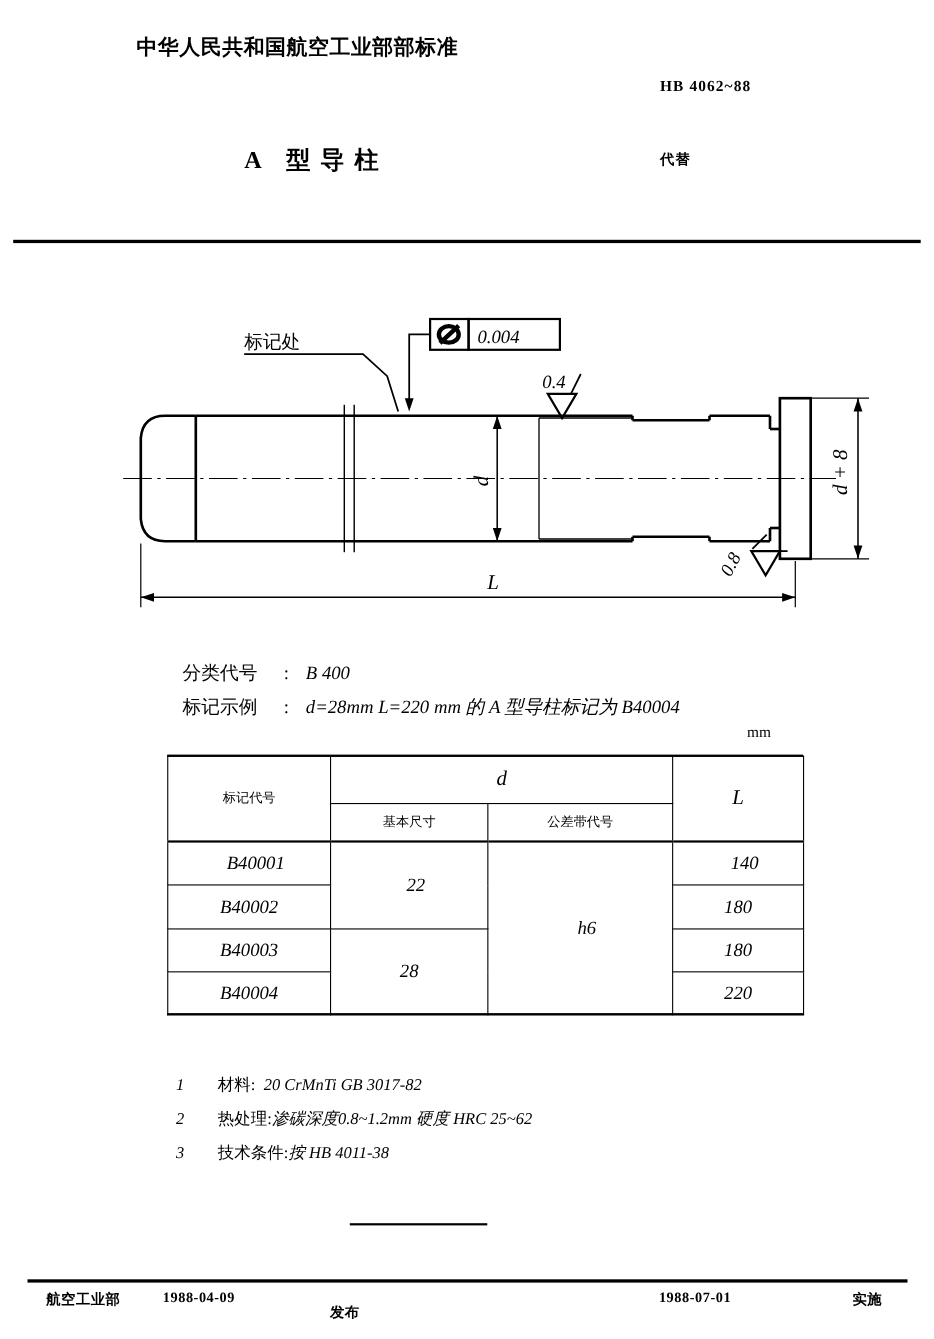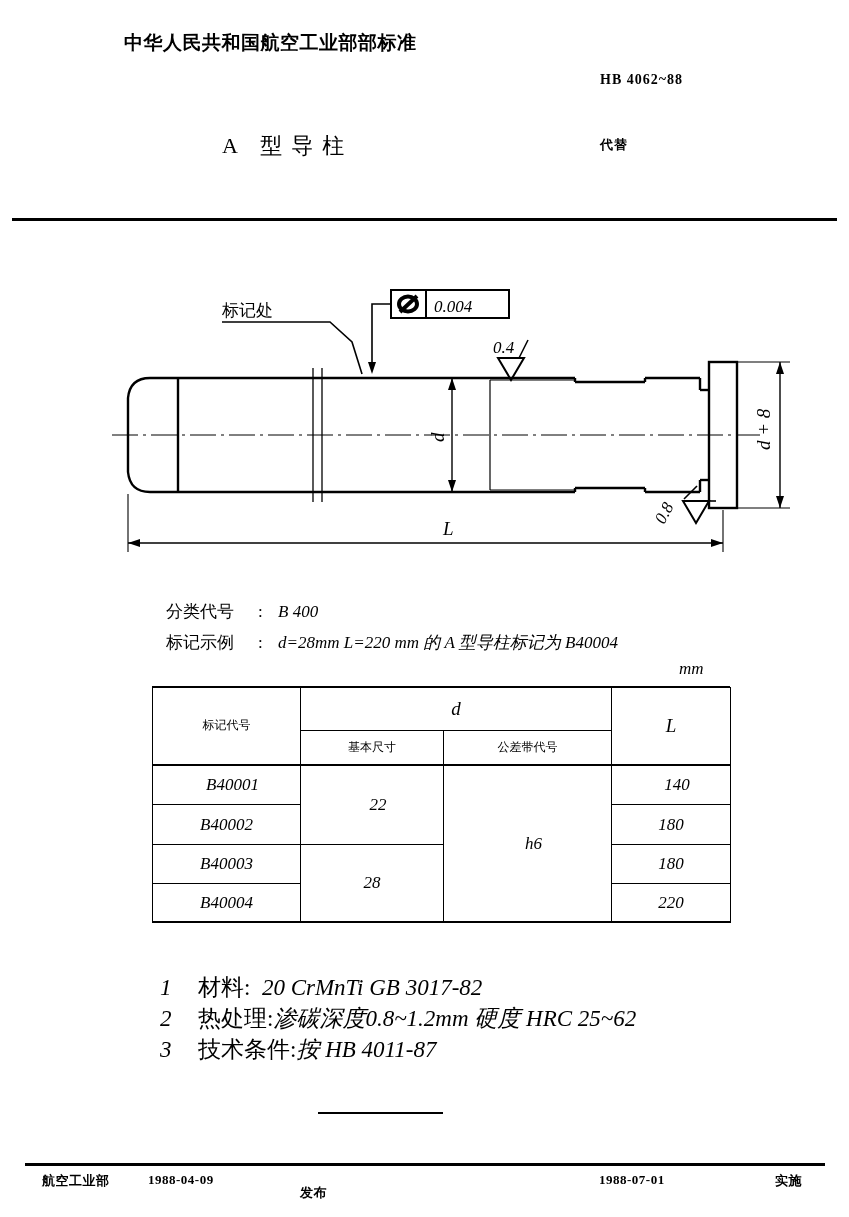--- a/index.html
+++ b/index.html
@@ -44,20 +44,21 @@
     letter-spacing: 1px;
     white-space: nowrap;
   }
   .hdr-title {
     position: absolute;
     left: 222px; top: 131px;
     font-family: "Liberation Serif", serif;
     font-size: 22px;
     letter-spacing: 9px;
     white-space: nowrap;
+    font-weight: bold;
   }
   .hdr-replaces {
     position: absolute;
     left: 600px; top: 136px;
     font-family: "Liberation Sans", sans-serif;
     font-size: 13px;
     font-weight: bold;
     letter-spacing: 1px;
     white-space: nowrap;
   }
@@ -87,22 +88,21 @@
     display: inline-block;
     width: 92px;
     font-family: "Liberation Serif", serif;
   }
   .cls-colon { display: inline-block; width: 20px; }
   .cls-value { font-style: italic; }
 
   .unit-mm {
     position: absolute;
     left: 679px; top: 659px;
-    font-size: 17px;
-    font-style: italic;
+    font-size: 14px;
   }
 
   
   #spec-table {
     position: absolute;
     left: 152px; top: 687px;
     width: 578px;
     height: 236px;
   }
   #spec-table table {
@@ -134,21 +134,21 @@
     left: 152px; top: 686px; width: 578px; height: 2px;
   }
   .tbl-outer-bottom {
     left: 152px; top: 921px; width: 578px; height: 2px;
   }
 
   
   .notes {
     position: absolute;
     left: 160px; top: 972px;
-    font-size: 23px;
+    font-size: 15px;
     line-height: 31px;
   }
   .note-row { white-space: nowrap; }
   .note-num {
     display: inline-block;
     width: 38px;
     font-style: italic;
   }
   .note-label {
     font-family: "Liberation Serif", serif;
@@ -379,21 +379,21 @@
   <div class="hline tbl-outer-bottom"></div>
 
   <div class="notes">
     <div class="note-row">
       <span class="note-num">1</span><span class="note-label">材料:</span>&nbsp;&nbsp;<span class="note-val">20 CrMnTi    GB 3017-82</span>
     </div>
     <div class="note-row">
       <span class="note-num">2</span><span class="note-label">热处理:</span><span class="note-val">渗碳深度0.8~1.2mm   硬度 HRC 25~62</span>
     </div>
     <div class="note-row">
-      <span class="note-num">3</span><span class="note-label">技术条件:</span><span class="note-val">按 HB 4011-87</span>
+      <span class="note-num">3</span><span class="note-label">技术条件:</span><span class="note-val">按 HB 4011-38</span>
     </div>
   </div>
 
   <div class="hline rule-mid"></div>
 
   <div class="hline rule-footer"></div>
   <div class="footer">
     <span class="f-issuer">航空工业部</span>
     <span class="f-date1">1988-04-09</span>
     <span class="f-publish">发布</span>

